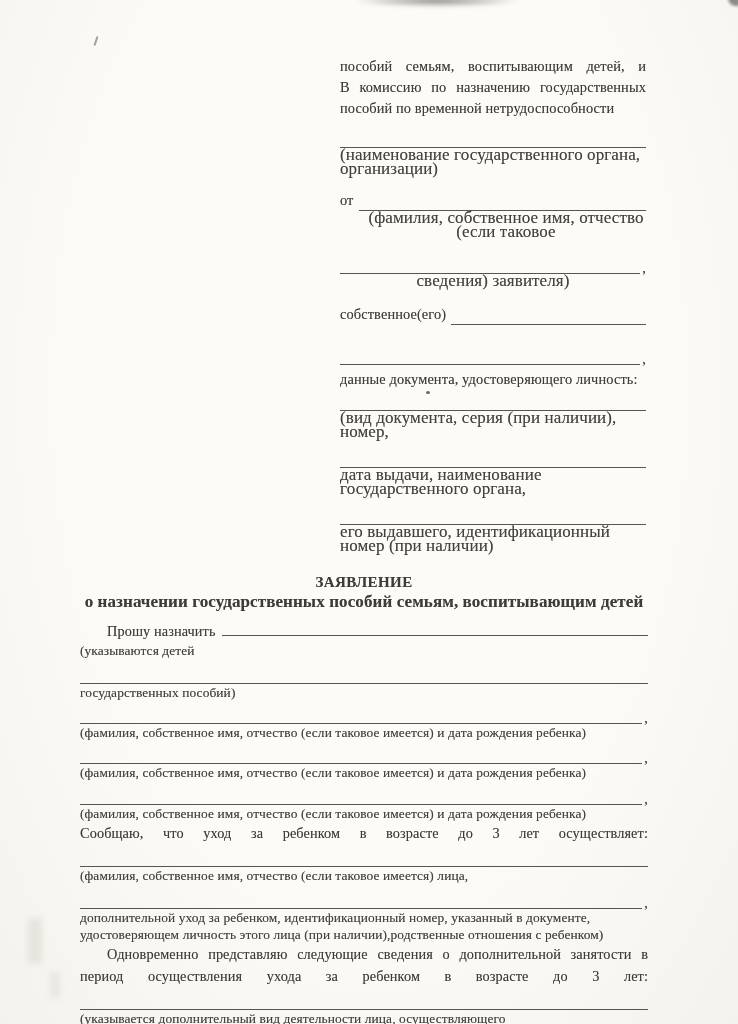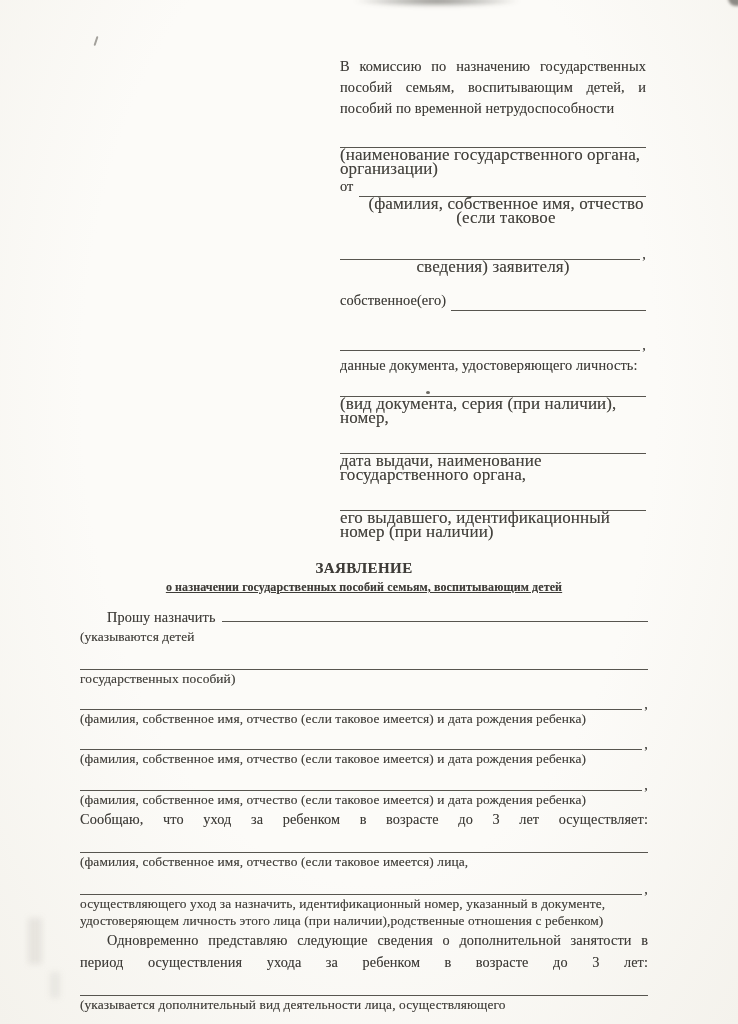--- a/index.html
+++ b/index.html
@@ -35,50 +35,50 @@
   .rule-row .fill { flex:1; border-bottom:1px solid #57554f; height:1em; }
   .tail { margin-left:2px; line-height:12px; }
   .lbl-row { display:flex; align-items:flex-end; }
   .lbl-row .lbl { white-space:nowrap; margin-right:5px; }
   .lbl-row .fill { flex:1; border-bottom:1px solid #57554f; height:1.05em; }
   .indent-h { margin-left:26px;text-align:center; }
   .center-h { text-align:center; }
   
   .title-block { margin:20px 90px 0 80px; text-align:center; }
   .title-main { font-size:15px; font-weight:bold; line-height:19px; letter-spacing:0.4px; }
-  .title-sub { font-size:12px; font-weight:bold; line-height:19px;text-decoration:underline; }
+  .title-sub { font-size:17px; font-weight:bold; line-height:19px; }
   
   .form-body { margin:9px 90px 0 80px; font-size:14.3px; line-height:22px; }
   .hint { font-size:13.4px; line-height:17px; color:#43413c; }
   .jline { text-align:justify; text-align-last:justify; }
   .ind { text-indent:27px; }
   .req-row { display:flex; align-items:flex-start; }
   .req-row .lbl { margin-left:27px; margin-right:6px; white-space:nowrap; }
   .req-row .fill { flex:1; border-bottom:1px solid #57554f; height:1.05em; }
   .para { text-align:justify; text-align-last:justify; line-height:21.5px; margin-top:14px; word-spacing:1px; }
   .mt4{margin-top:4px}.mt8{margin-top:8px}.mt10{margin-top:10px}
-  .mt12{margin-top:12px}.mt14{}.mt16{margin-top:16px}
+  .mt12{margin-top:12px}.mt14{margin-top:14px}.mt16{margin-top:16px}
   .mt20{margin-top:20px}.mt24{margin-top:24px}
   .rule.h14{ height:12px; }
 </style>
 </head>
 <body>
 
 <div class="paper">
 
   <div class="smudge-top"></div>
   <div class="nick-corner"></div>
   <div class="slash-mark"></div>
   <div class="dot-mark"></div>
   <div class="ghost-1"></div>
   <div class="ghost-2"></div>
 
   <div class="header-block">
+    <div class="addr-line">пособий семьям, воспитывающим детей, и</div>
     <div class="addr-line">В комиссию по назначению государственных</div>
-    <div class="addr-line">пособий семьям, воспитывающим детей, и</div>
     <div class="addr-line last">пособий по временной нетрудоспособности</div>
 
     <div class="rule mt16 h14"></div>
     <div class="hint-s">(наименование государственного органа, организации)</div>
 
     <div class="lbl-row mt14">
       <span class="lbl">от</span>
       <span class="fill"></span>
     </div>
     <div class="hint-s indent-h">(фамилия, собственное имя, отчество (если таковое</div>
@@ -146,21 +146,21 @@
 
     <div class="jline">Сообщаю, что уход за ребенком в возрасте до 3 лет осуществляет:</div>
 
     <div class="rule mt10 h14"></div>
     <div class="hint">(фамилия, собственное имя, отчество (если таковое имеется) лица,</div>
 
     <div class="rule-row mt10">
       <span class="fill"></span>
       <span class="tail">,</span>
     </div>
-    <div class="hint">осуществляющего уход за назначить, идентификационный номер, указанный в документе,</div>
+    <div class="hint">дополнительной уход за ребенком, идентификационный номер, указанный в документе,</div>
     <div class="hint">удостоверяющем личность этого лица (при наличии),родственные отношения с ребенком)</div>
 
     <div class="jline ind">Одновременно представляю следующие сведения о дополнительной занятости в</div>
     <div class="jline">период осуществления ухода за ребенком в возрасте до 3 лет:</div>
 
     <div class="rule mt10 h14"></div>
     <div class="hint">(указывается дополнительный вид деятельности лица, осуществляющего</div>
 
     <div class="rule-row mt12">
       <span class="fill"></span>

